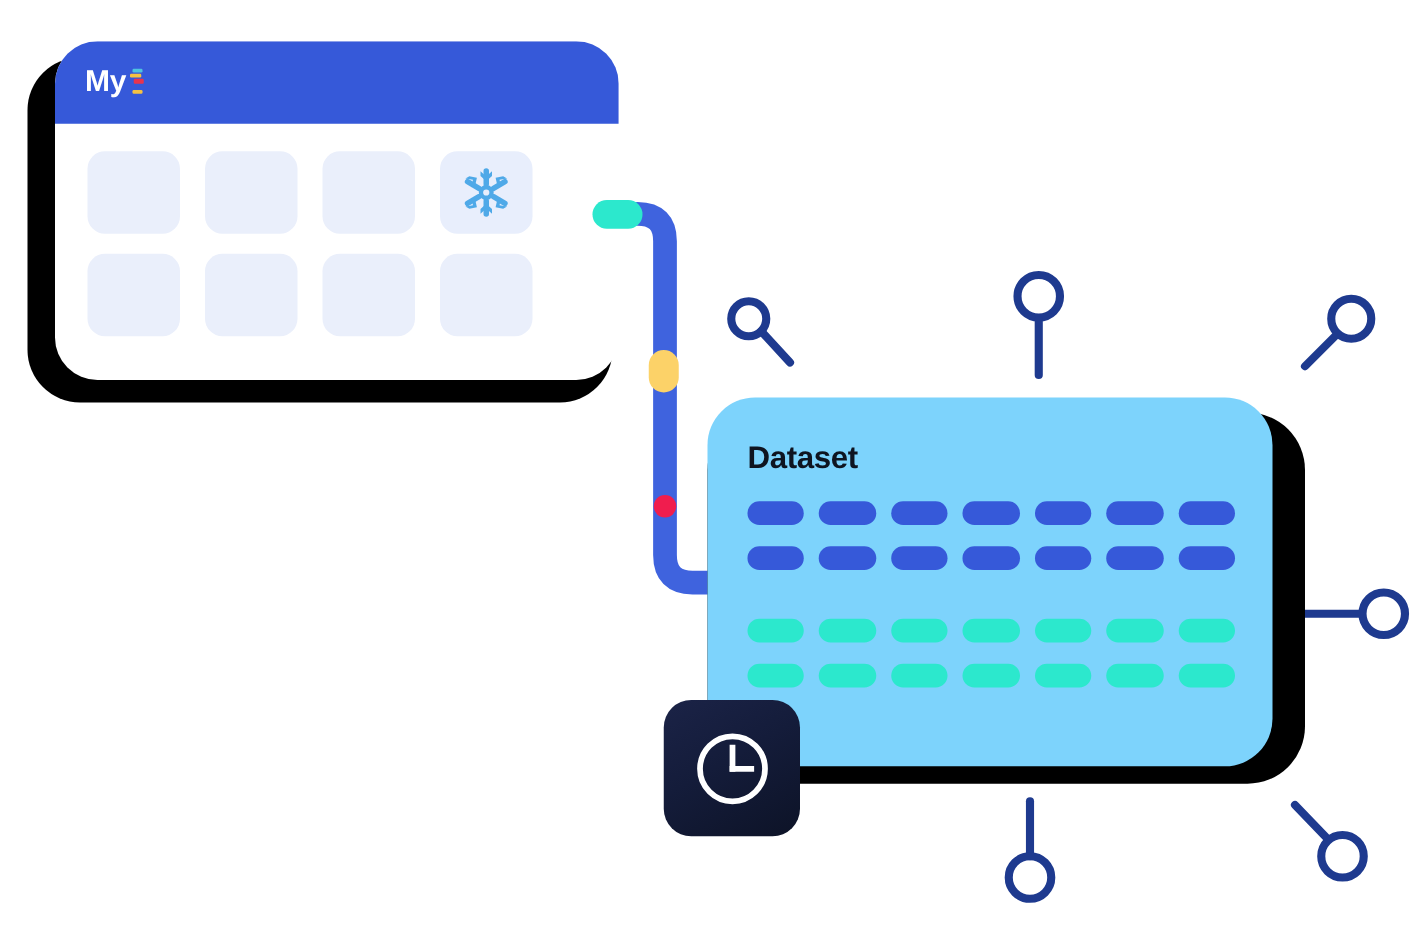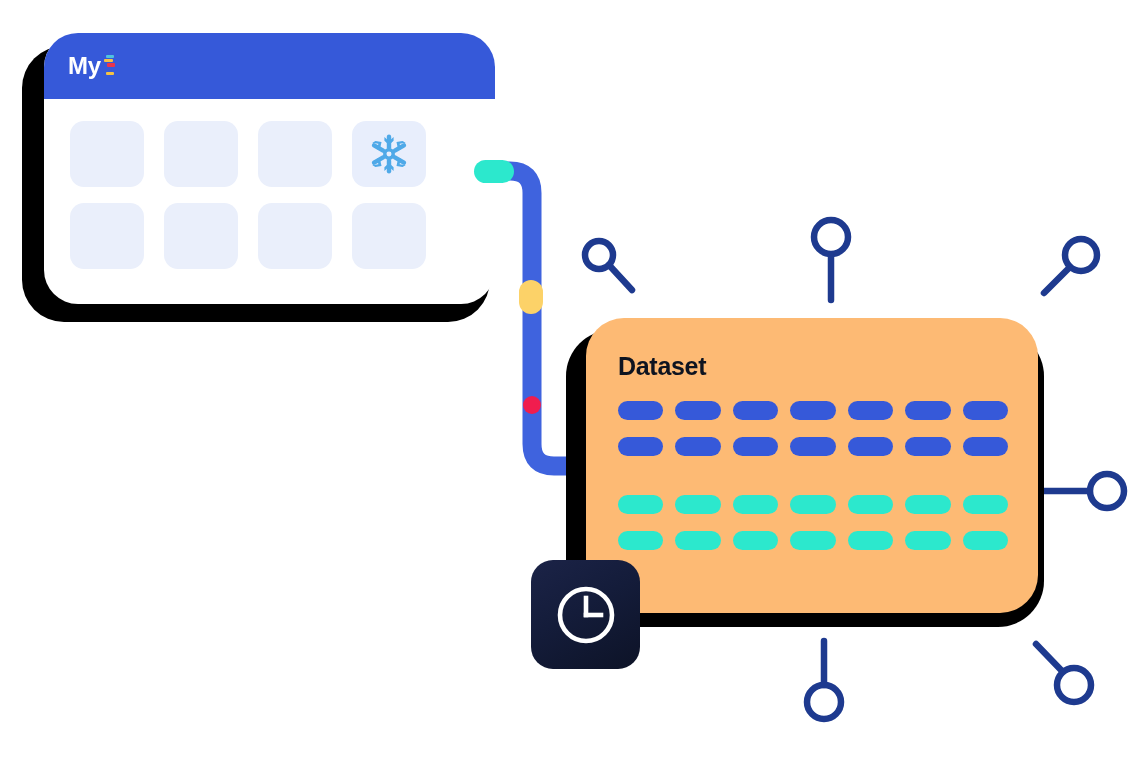--- a/index.html
+++ b/index.html
@@ -137,25 +137,25 @@
   
   #dataset-shadow {
     left: 566px;
     top: 330px;
     width: 478px;
     height: 297px;
     border-radius: 46px;
   }
   #dataset-panel {
     position: absolute;
-    left: 586px;
+    left: 566px;
     top: 318px;
     width: 452px;
     height: 295px;
-    background: #fdba74;
+    background: #7dd3fc;
     border-radius: 38px;
     overflow: hidden;
   }
   #dataset-title {
     position: absolute;
     left: 32px;
     top: 34px;
     font-size: 25px;
     font-weight: 700;
     color: #0e1420;

